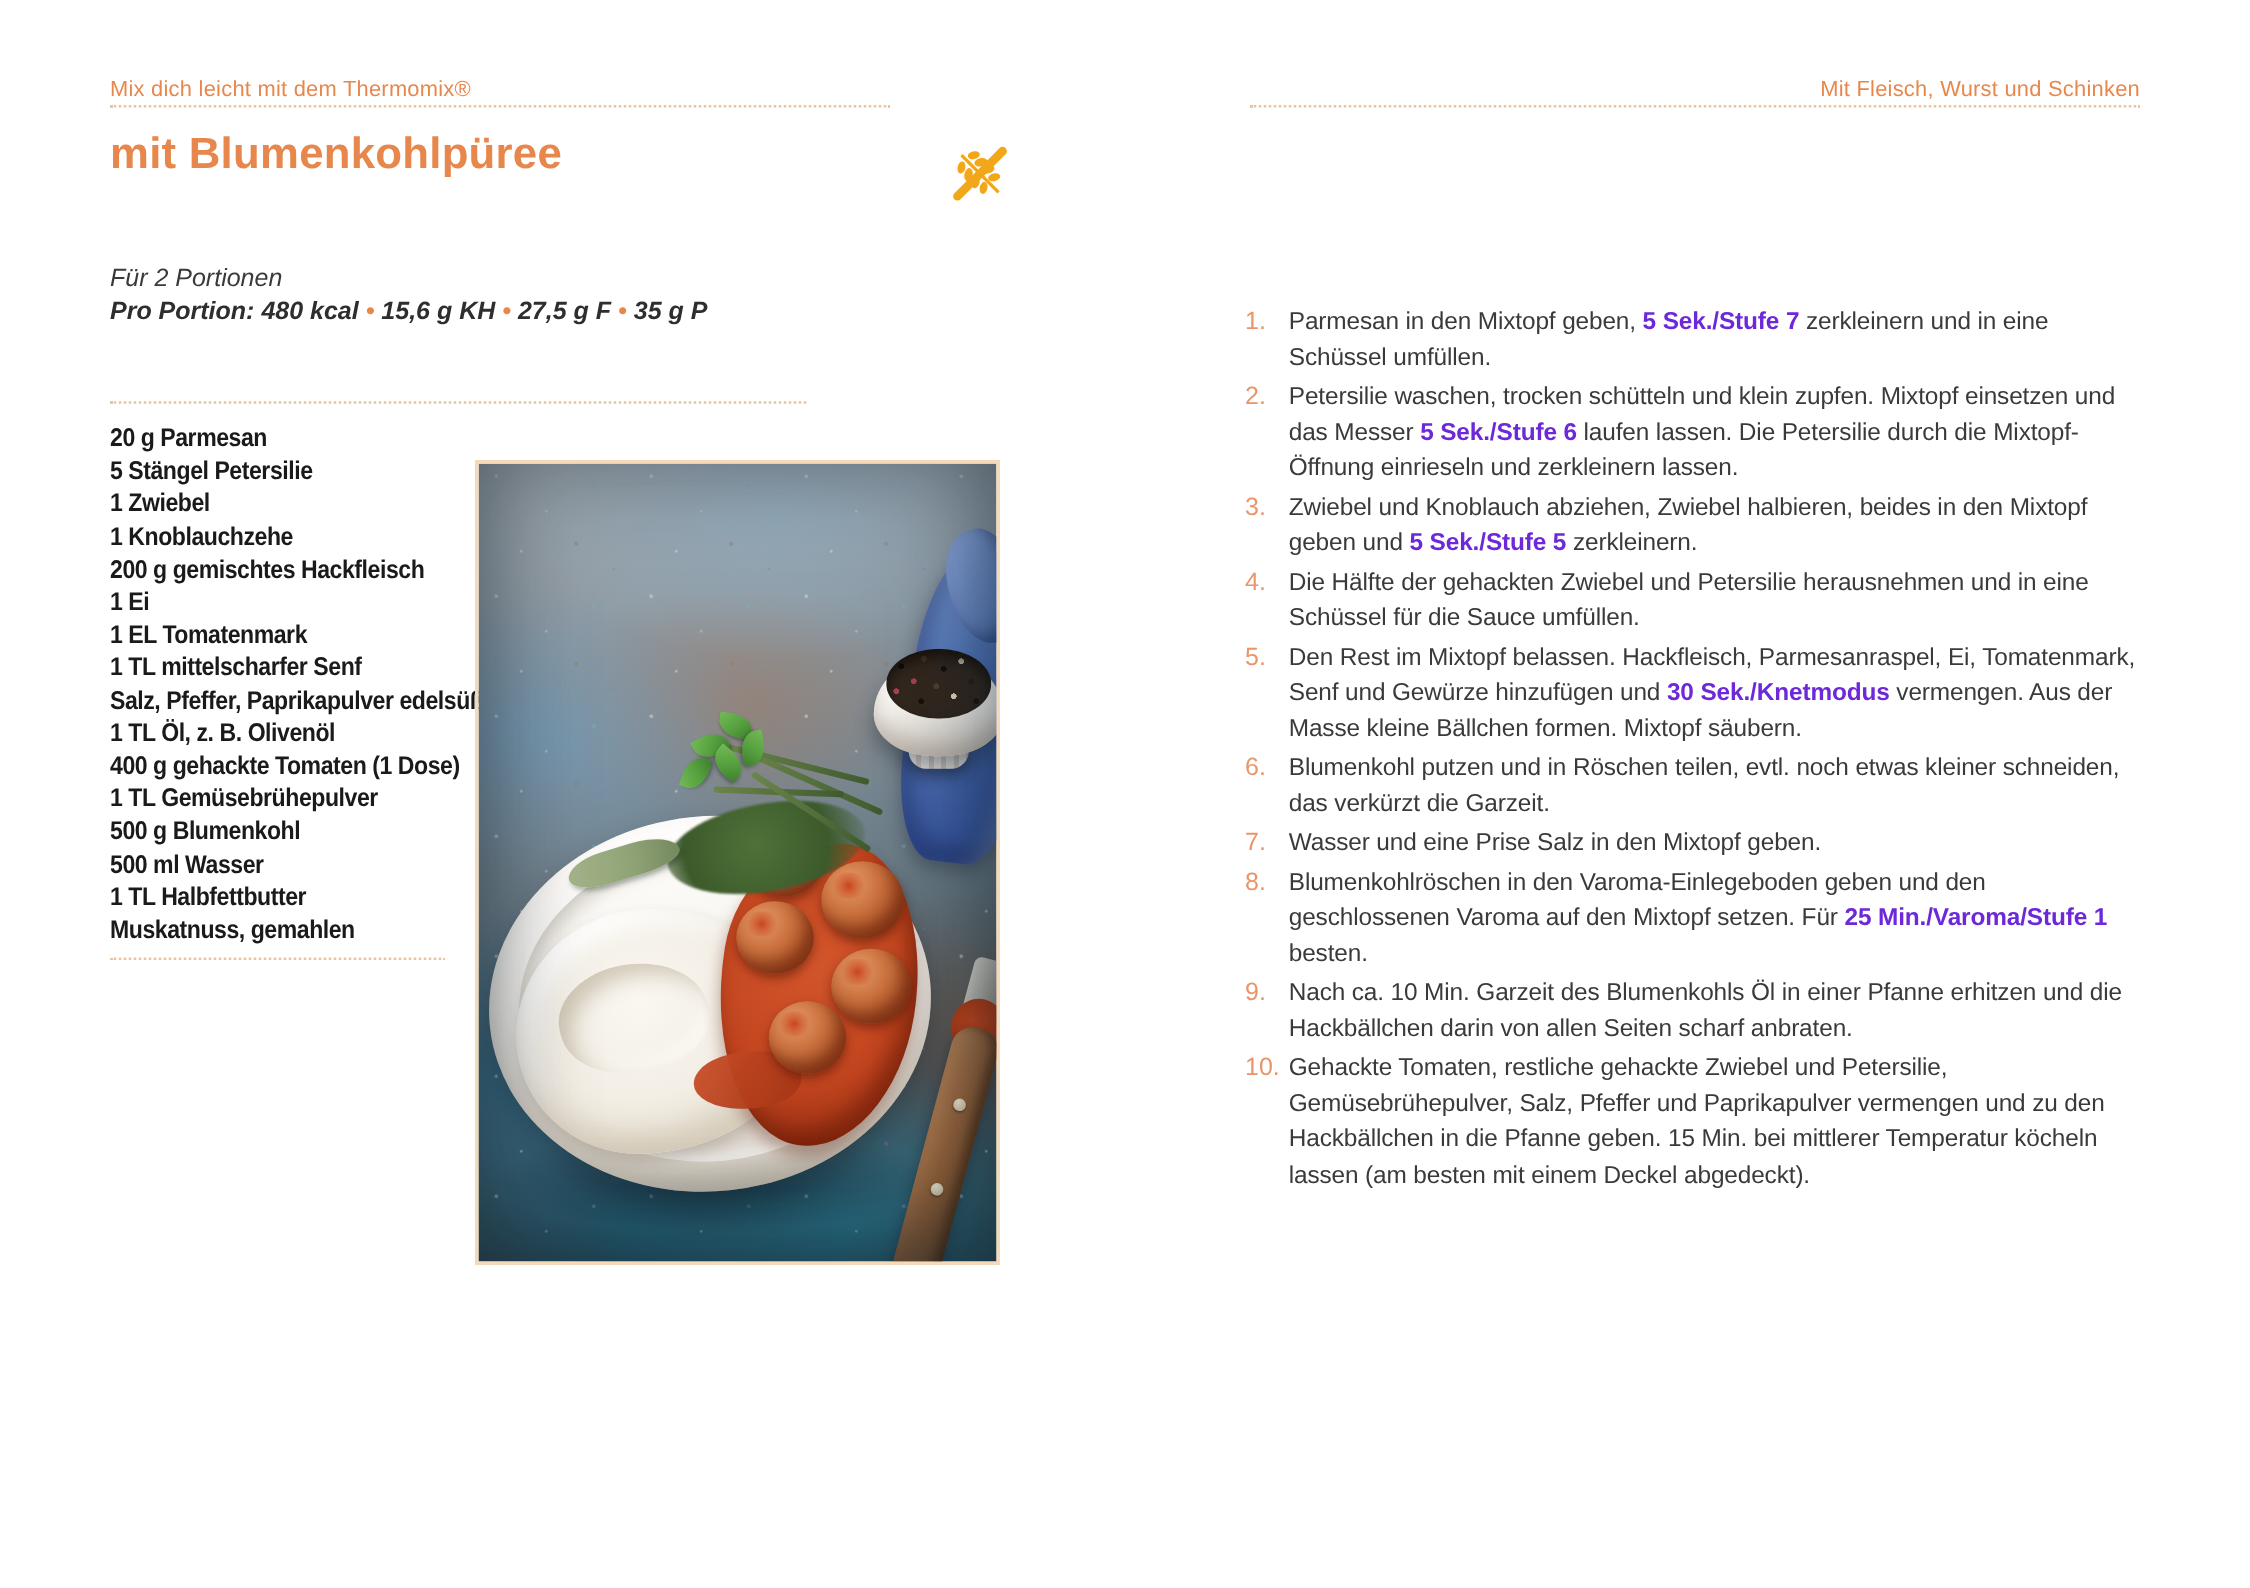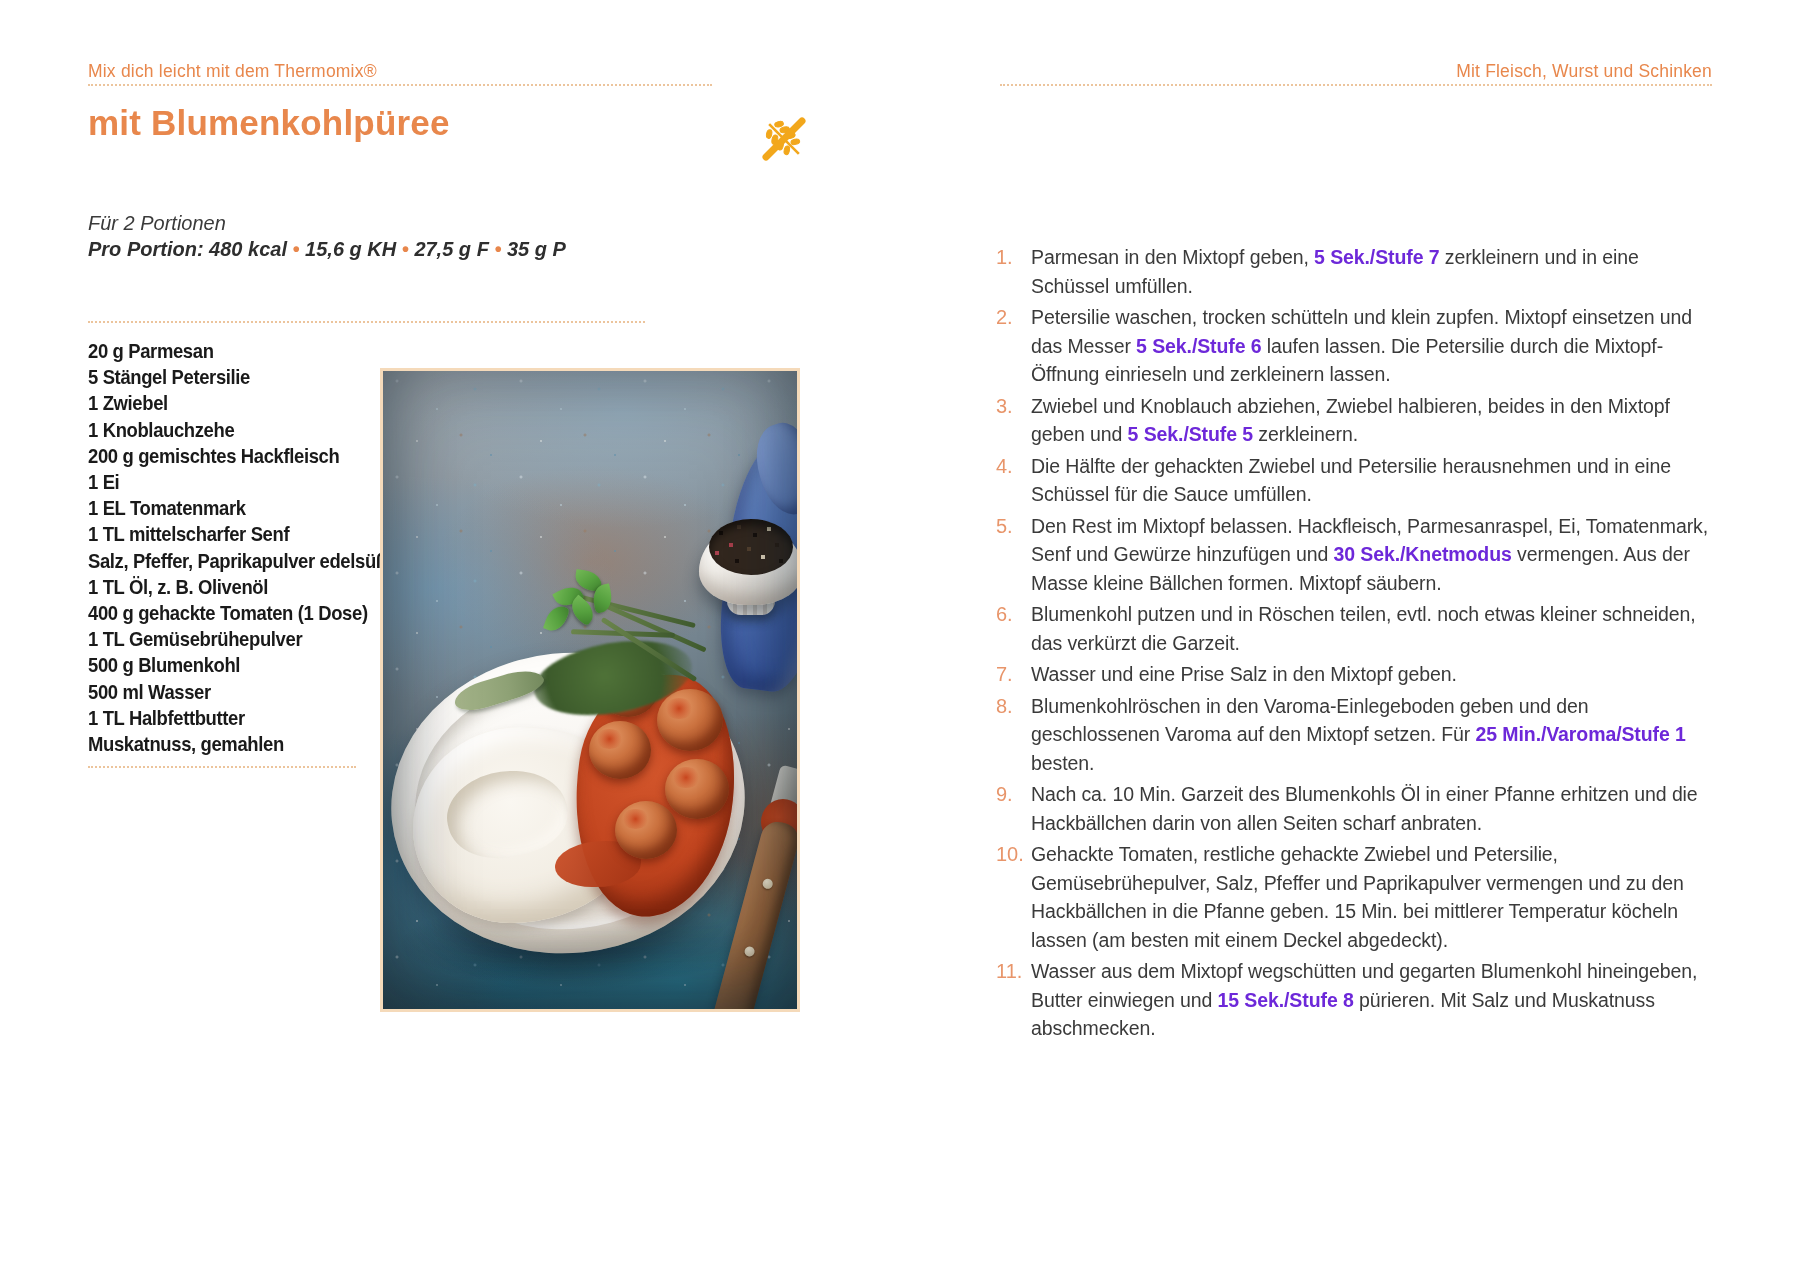--- a/index.html
+++ b/index.html
@@ -264,21 +264,17 @@
           <p class="step-text"><span>Blumenkohlröschen in den Varoma-Einlegeboden geben und den geschlossenen Varoma auf den Mixtopf setzen. Für </span><b>25 Min./Varoma/Stufe 1</b><span> besten.</span></p>
         </div>
         <div class="step">
           <span class="step-num">9.</span>
           <p class="step-text"><span>Nach ca. 10 Min. Garzeit des Blumenkohls Öl in einer Pfanne erhitzen und die Hackbällchen darin von allen Seiten scharf anbraten.</span></p>
         </div>
         <div class="step">
           <span class="step-num">10.</span>
           <p class="step-text"><span>Gehackte Tomaten, restliche gehackte Zwiebel und Petersilie, Gemüsebrühepulver, Salz, Pfeffer und Paprikapulver vermengen und zu den Hackbällchen in die Pfanne geben. 15 Min. bei mittlerer Temperatur köcheln lassen (am besten mit einem Deckel abgedeckt).</span></p>
         </div>
-        <div class="step">
-          <span class="step-num">11.</span>
-          <p class="step-text"><span>Wasser aus dem Mixtopf wegschütten und gegarten Blumenkohl hineingeben, Butter einwiegen und </span><b>15 Sek./Stufe 8</b><span> pürieren. Mit Salz und Muskatnuss abschmecken.</span></p>
-        </div>
       </div>
 
     <div class="pagenum" style="left:1000px;top:1196px;width:712px;">63</div>
   </div>
 </div>
 
 </body></html>

